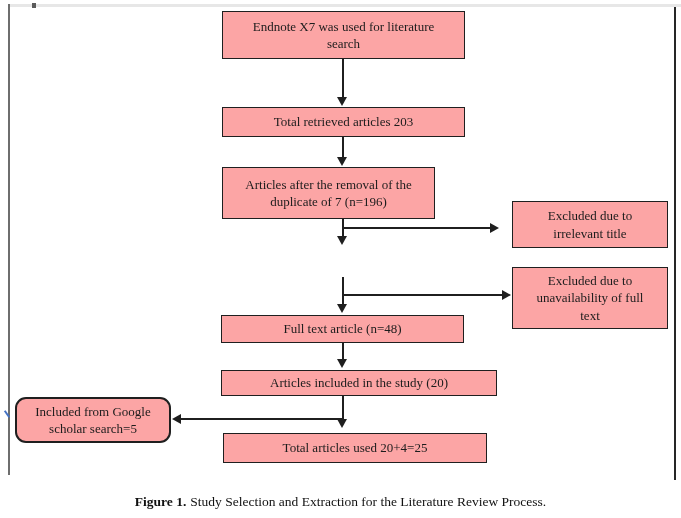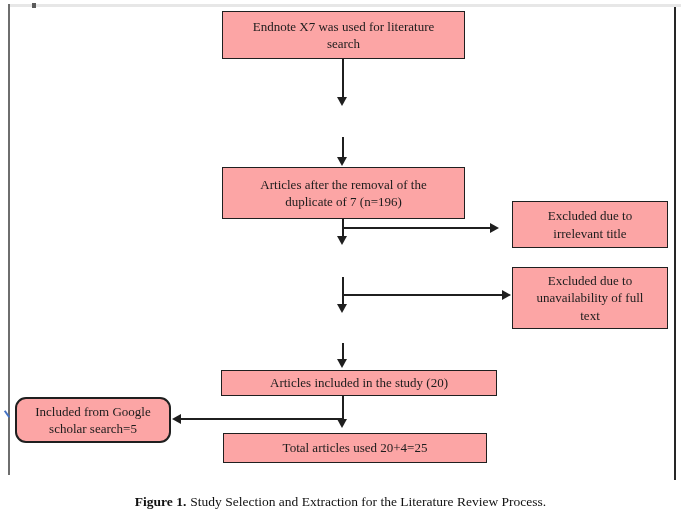--- a/index.html
+++ b/index.html
@@ -70,25 +70,27 @@
 
   <div class="page-top-band"></div>
   <div class="page-top-tick"></div>
   <div class="page-left-line"></div>
   <div class="page-right-line"></div>
   <div class="annot-mark"></div>
 
   <div class="node" style="left:222px; top:11px;  width:243px; height:48px;">Endnote X7 was used for literature
 search</div>
 
+  <div class="node" style="left:222px; top:107px; width:243px; height:30px;">Total retrieved articles 203</div>
 
-  <div class="node" style="left:222px; top:167px; width:243px; height:52px;font-family:Liberation Serif, serif;">Articles after the removal of the
+  <div class="node" style="left:222px; top:167px; width:213px; height:52px;font-family:Liberation Serif, serif;">Articles after the removal of the
 duplicate of 7 (n=196)</div>
 
 
+  <div class="node" style="left:221px; top:315px; width:243px; height:28px;">Full text article (n=48)</div>
 
   <div class="node" style="left:221px; top:370px; width:276px; height:26px;">Articles included in the study (20)</div>
 
   <div class="node" style="left:223px; top:433px; width:264px; height:30px;">Total articles used 20+4=25</div>
 
   <div class="node" style="left:512px; top:201px; width:156px; height:47px;">Excluded due to
 irrelevant title</div>
 
   <div class="node" style="left:512px; top:267px; width:156px; height:62px;">Excluded due to
 unavailability of full

